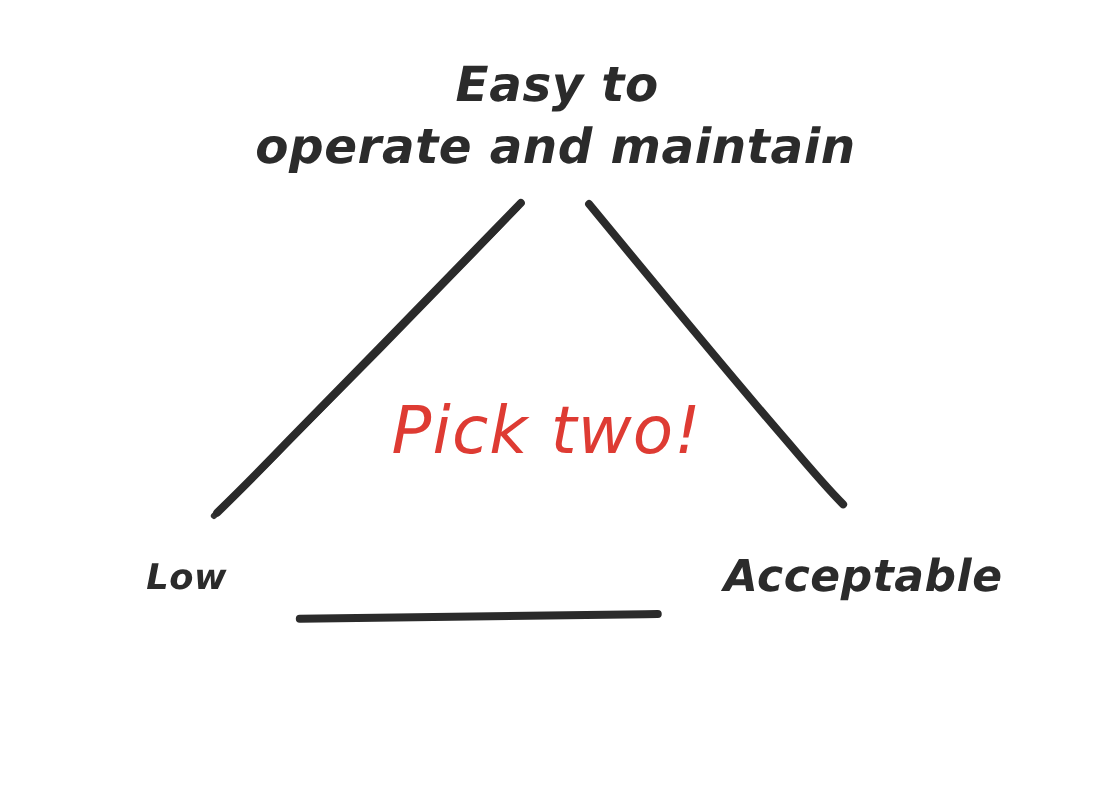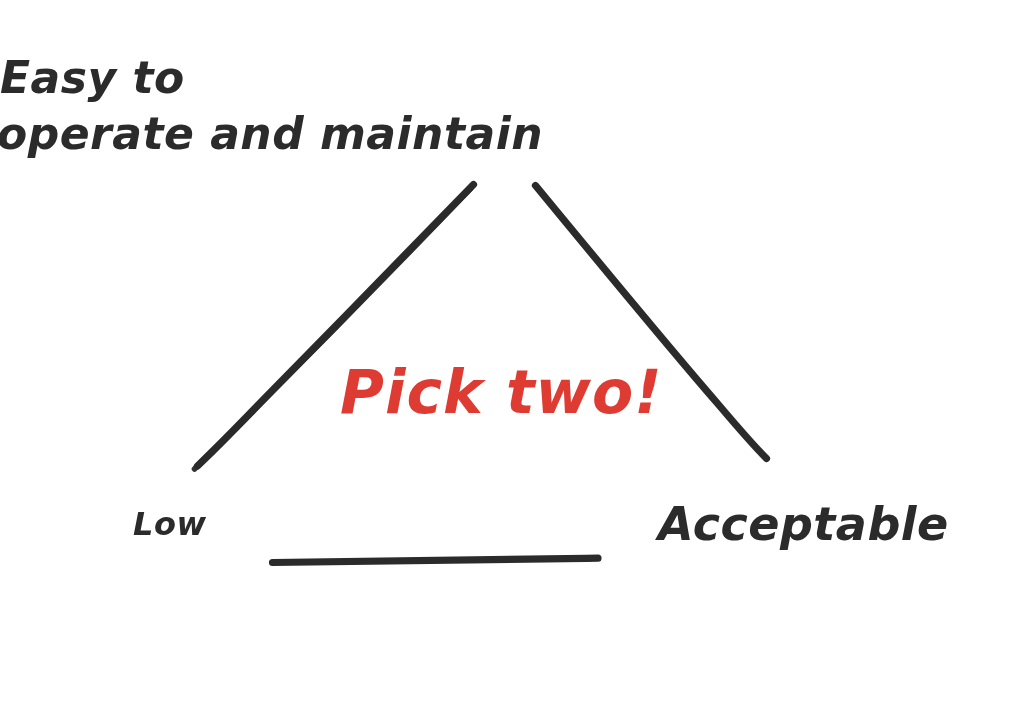--- a/index.html
+++ b/index.html
@@ -35,20 +35,21 @@
     white-space: nowrap;
     line-height: 1.0;
     -webkit-font-smoothing: antialiased;
   }
 
   
   #apex-label {
     left: 0;
     top: 50px;
     width: 1013px;
+    text-align: center;
     font-size: 44px;
     line-height: 56px;
   }
   #apex-label .ln { display: block; }
   #apex-label .ln2 { margin-left: -3px; }
 
   
   #left-label {
     left: 133px;
     top: 496px;
@@ -56,35 +57,35 @@
     line-height: 56px;
     text-align: left;
   }
   #left-label .ln { display: block; }
   #left-label .ln2 { margin-left: 7px; }
 
   
   #right-label {
     left: 658px;
     top: 496px;
-    font-size: 46px;
+    font-size: 40px;
     line-height: 56px;
     text-align: center;
   }
   #right-label .ln { display: block; }
   #right-label .ln2 { margin-left: -4px; }
 
   
   #center-callout {
-    left: 340px;
+    left: 356px;
     top: 357px;
     font-size: 60px;
     line-height: 70px;
     color: #de3b33;
-    font-weight: 700;
+    font-weight: 400;
     font-style: italic;
     letter-spacing: 1px;
   }
 </style>
 </head>
 <body>
 
 <div id="stage">
 
   <svg id="diagram-svg" viewBox="0 0 1013 718" xmlns="http://www.w3.org/2000/svg" aria-hidden="true">

